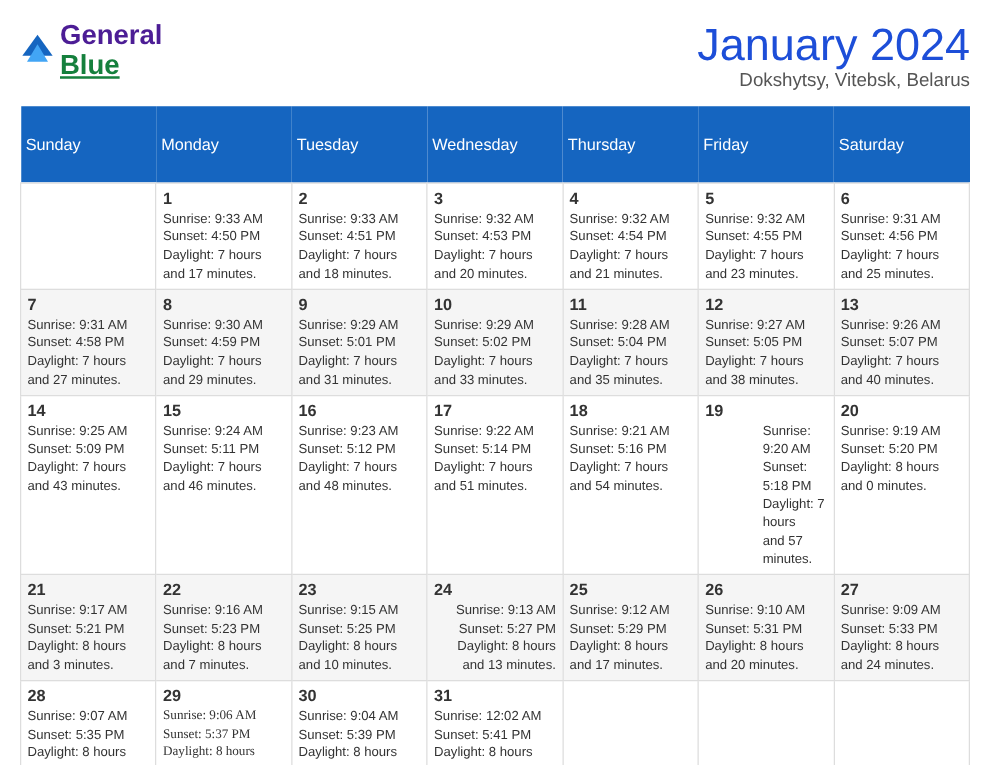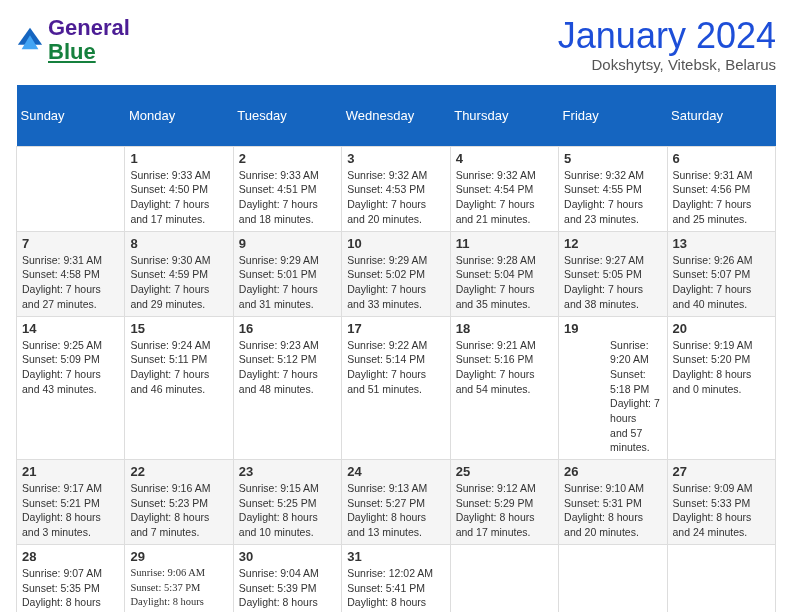--- a/index.html
+++ b/index.html
@@ -280,21 +280,21 @@
         </td>
         <td>
           <span class="day-number">23</span>
           <div class="day-info" style="white-space: pre-line;">Sunrise: 9:15 AM
 Sunset: 5:25 PM
 Daylight: 8 hours
 and 10 minutes.</div>
         </td>
         <td>
           <span class="day-number">24</span>
-          <div class="day-info" style="white-space: pre-line;">Sunrise: 9:13 AM
+          <div class="day-info" style="white-space: pre-line; text-align: right;">Sunrise: 9:13 AM
 Sunset: 5:27 PM
 Daylight: 8 hours
 and 13 minutes.</div>
         </td>
         <td>
           <span class="day-number">25</span>
           <div class="day-info" style="white-space: pre-line;">Sunrise: 9:12 AM
 Sunset: 5:29 PM
 Daylight: 8 hours
 and 17 minutes.</div>

